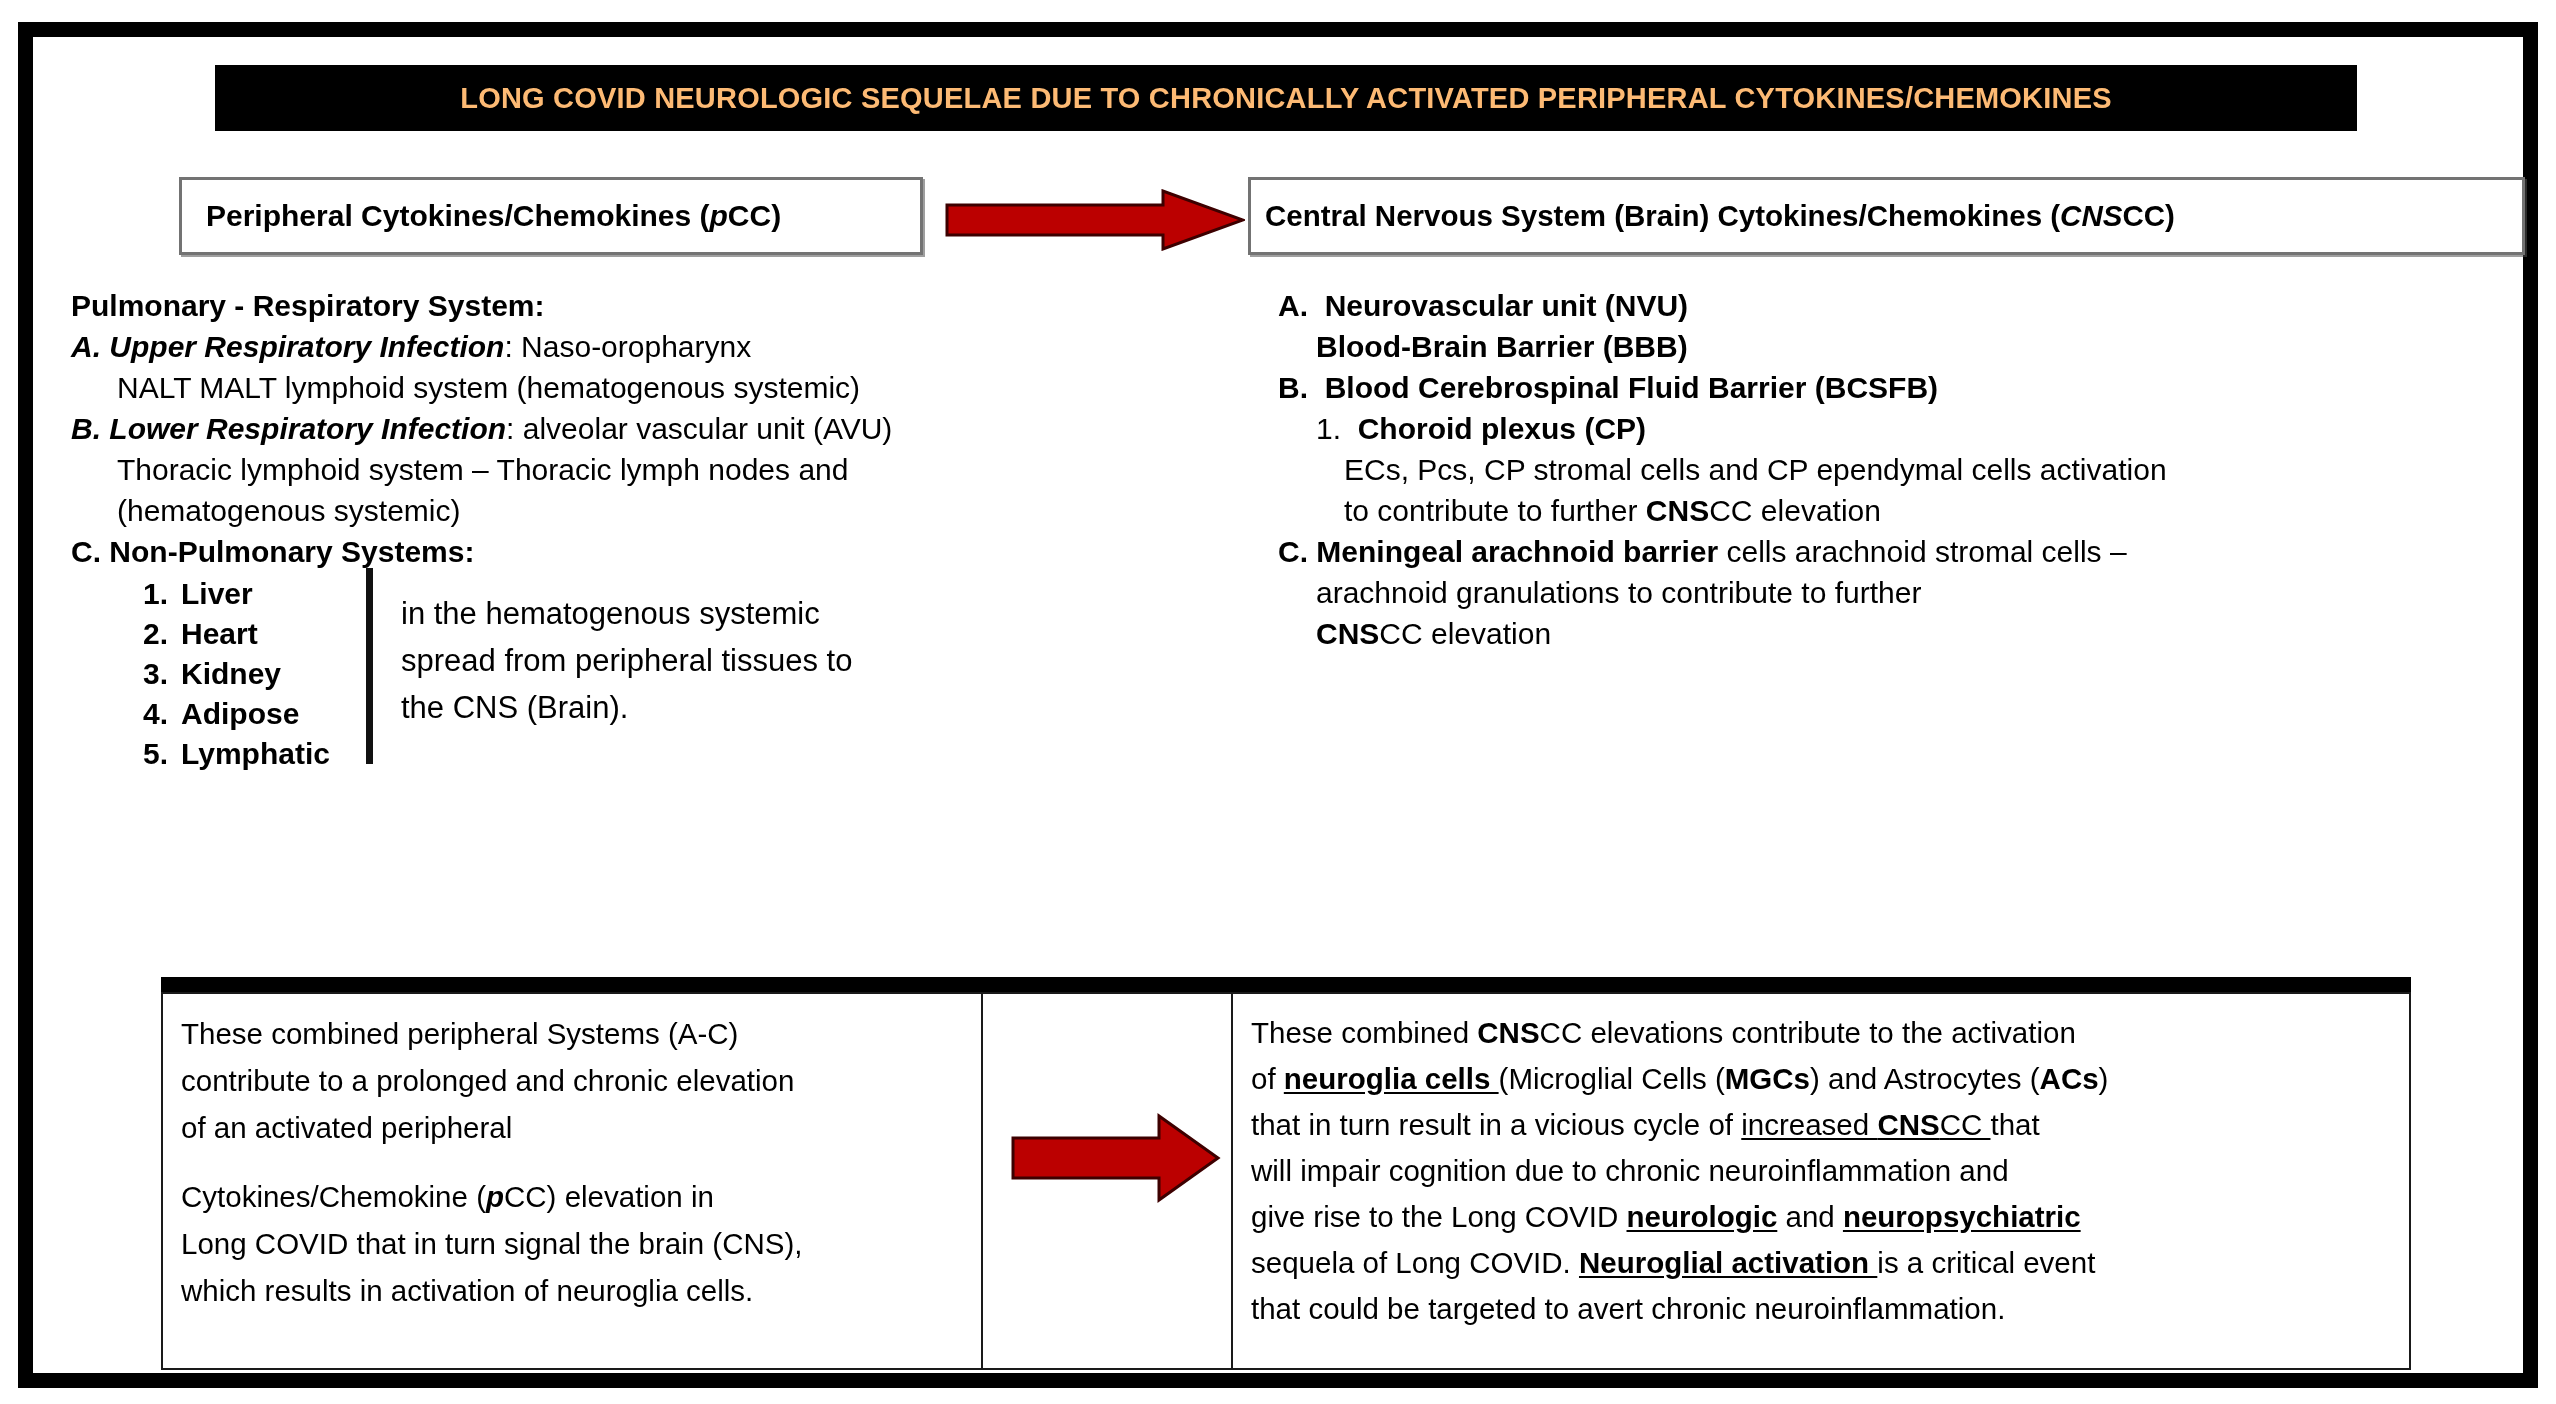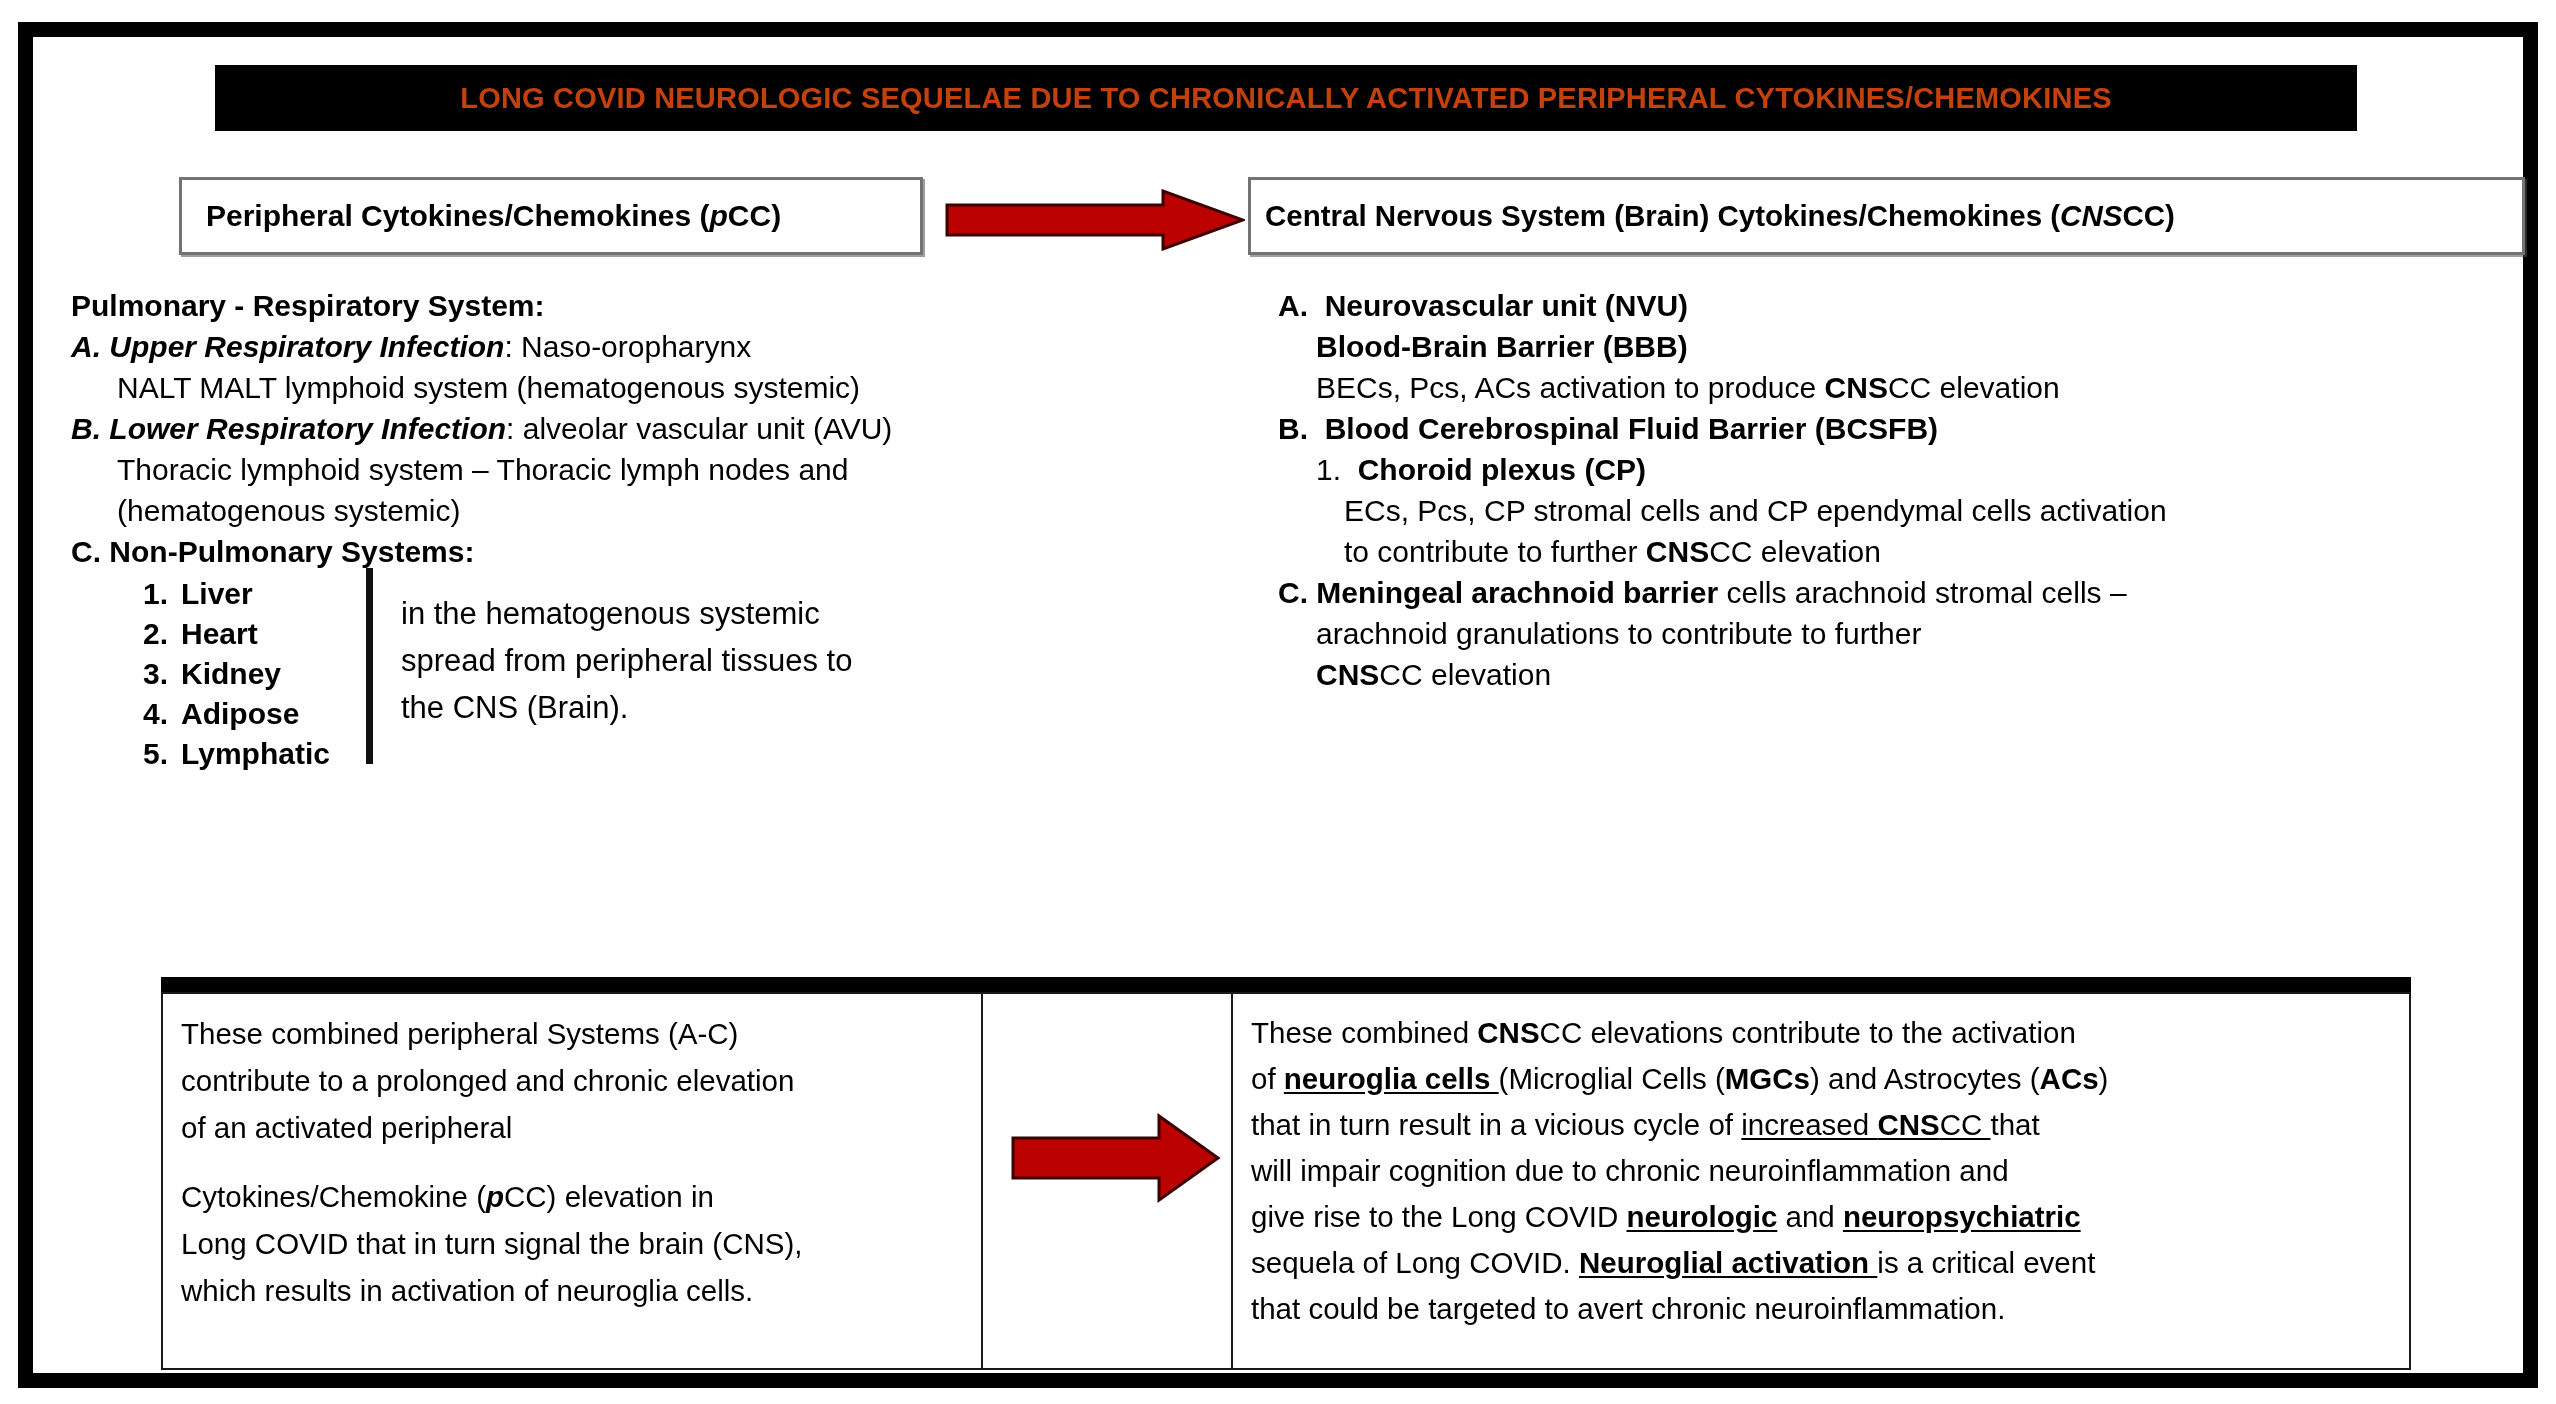--- a/index.html
+++ b/index.html
@@ -5,21 +5,21 @@
   html,body{margin:0;padding:0;background:#ffffff;}
   body{width:2556px;height:1404px;font-family:"Liberation Sans",sans-serif;color:#000;}
 
   .poster{position:relative;width:2556px;height:1404px;box-sizing:border-box;background:#fff;}
   .frame{position:absolute;left:18px;top:22px;width:2520px;height:1366px;
          border:15px solid #000;box-sizing:border-box;background:#fff;}
   .inner{position:absolute;inset:0;background:#fff;}
 
   
   .title-bar{position:absolute;left:182px;top:28px;width:2142px;height:66px;
-             background:#000;color:#c2410c;display:flex;align-items:center;justify-content:center;
+             background:#000;color:#fdba74;display:flex;align-items:center;justify-content:center;
              font-weight:bold;font-size:29px;letter-spacing:.2px;white-space:nowrap;text-align:right;}
 
   
   .hdr-box{position:absolute;background:#fff;border:3px solid #737373;
            box-shadow:2px 2px 0 rgba(80,80,80,.55);
            display:flex;align-items:center;box-sizing:border-box;font-weight:bold;}
   .hdr-left{left:146px;top:140px;width:744px;height:78px;padding-left:24px;font-size:30px;}
   .hdr-right{left:1215px;top:140px;width:1277px;height:78px;padding-left:14px;font-size:29.5px;white-space:nowrap;}
 
   
@@ -113,21 +113,20 @@
             <div>in the hematogenous systemic</div>
             <div>spread from peripheral tissues to</div>
             <div>the CNS (Brain).</div>
           </div>
         </div>
       </div>
 
       <div class="col col-right">
         <div class="ln i0"><b>A.</b>&nbsp; <b>Neurovascular unit (NVU)</b></div>
         <div class="ln i1"><b>Blood-Brain Barrier (BBB)</b></div>
-        <div class="ln i1"><span>BECs, Pcs, ACs activation to produce </span><b>CNS</b><span>CC elevation</span></div>
 
         <div class="ln i0"><b>B.</b>&nbsp; <b>Blood Cerebrospinal Fluid Barrier (BCSFB)</b></div>
         <div class="ln i1"><span>1.</span>&nbsp; <b>Choroid plexus (CP)</b></div>
         <div class="ln i3">ECs, Pcs, CP stromal cells and CP ependymal cells activation</div>
         <div class="ln i3"><span>to contribute to further </span><b>CNS</b><span>CC elevation</span></div>
 
         <div class="ln i0"><b>C.</b> <b>Meningeal arachnoid barrier</b><span> cells arachnoid stromal cells –</span></div>
         <div class="ln i1">arachnoid granulations to contribute to further</div>
         <div class="ln i1"><b>CNS</b><span>CC elevation</span></div>
       </div>

